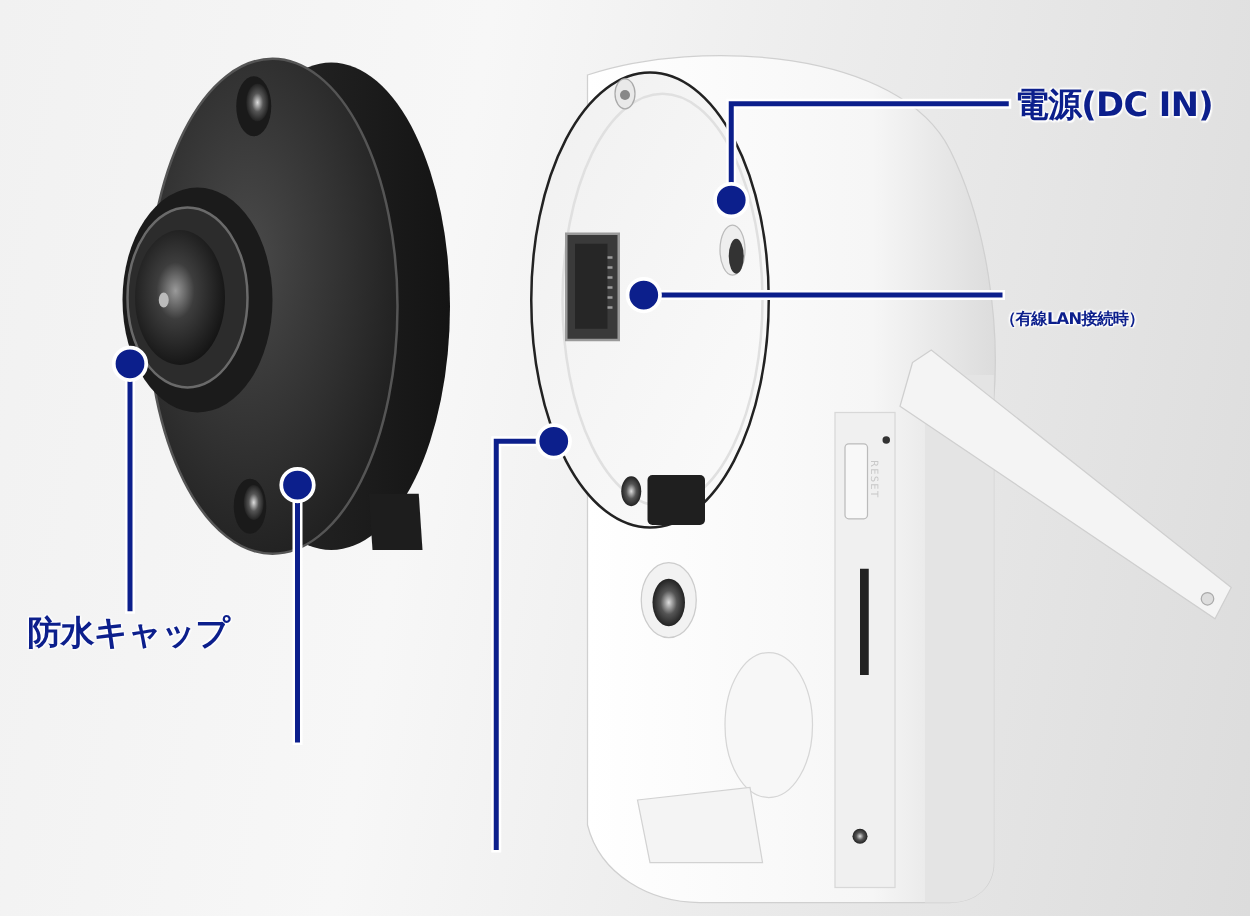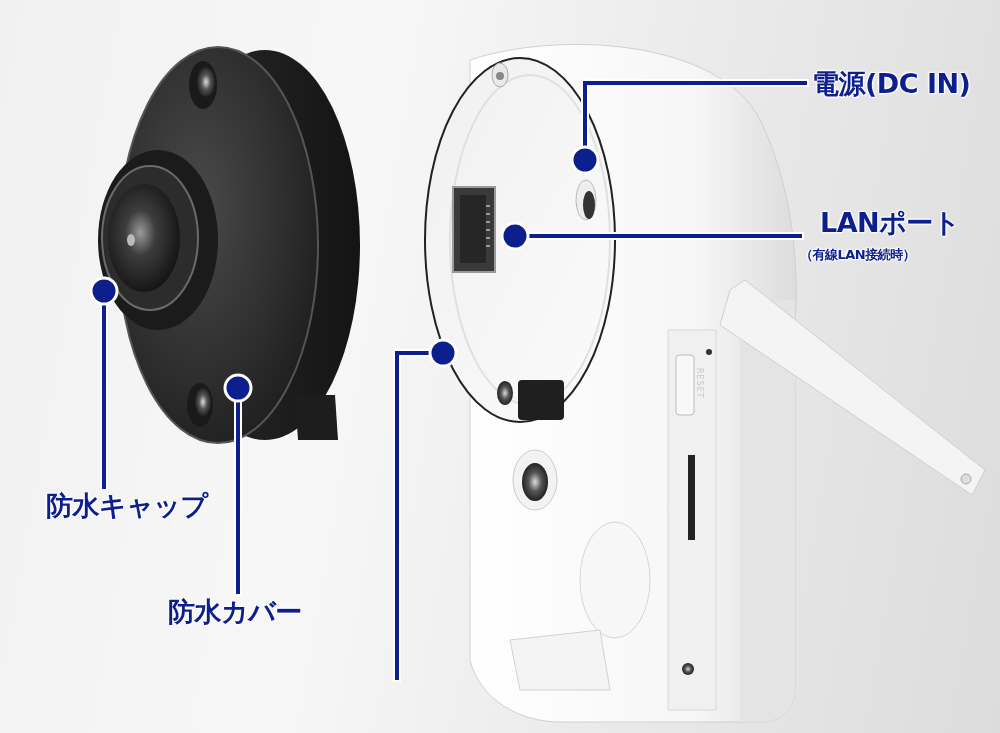--- a/index.html
+++ b/index.html
@@ -148,17 +148,15 @@
       <circle cx="515" cy="236" r="13"></circle>
       <circle cx="104" cy="291" r="13"></circle>
       <circle cx="238" cy="388" r="13"></circle>
       <circle cx="443" cy="353" r="13"></circle>
     </g>
   </svg>
 
   <div class="reset-text">RESET</div>
 
   <div class="label big" style="left:812px; top:66px;">電源(DC IN)</div>
-  <div class="label big" style="left:820px; top:205px;">LANポート</div>
   <div class="label sub" style="left:800px; top:246px;">（有線LAN接続時）</div>
-  <div class="label big" style="left:22px; top:488px;margin-left:24px;">防水キャップ</div>
-  <div class="label big" style="left:168px; top:594px;">防水カバー</div>
+  <div class="label big" style="left:22px; top:488px;">防水キャップ</div>
 </div>
 
 </body></html>

